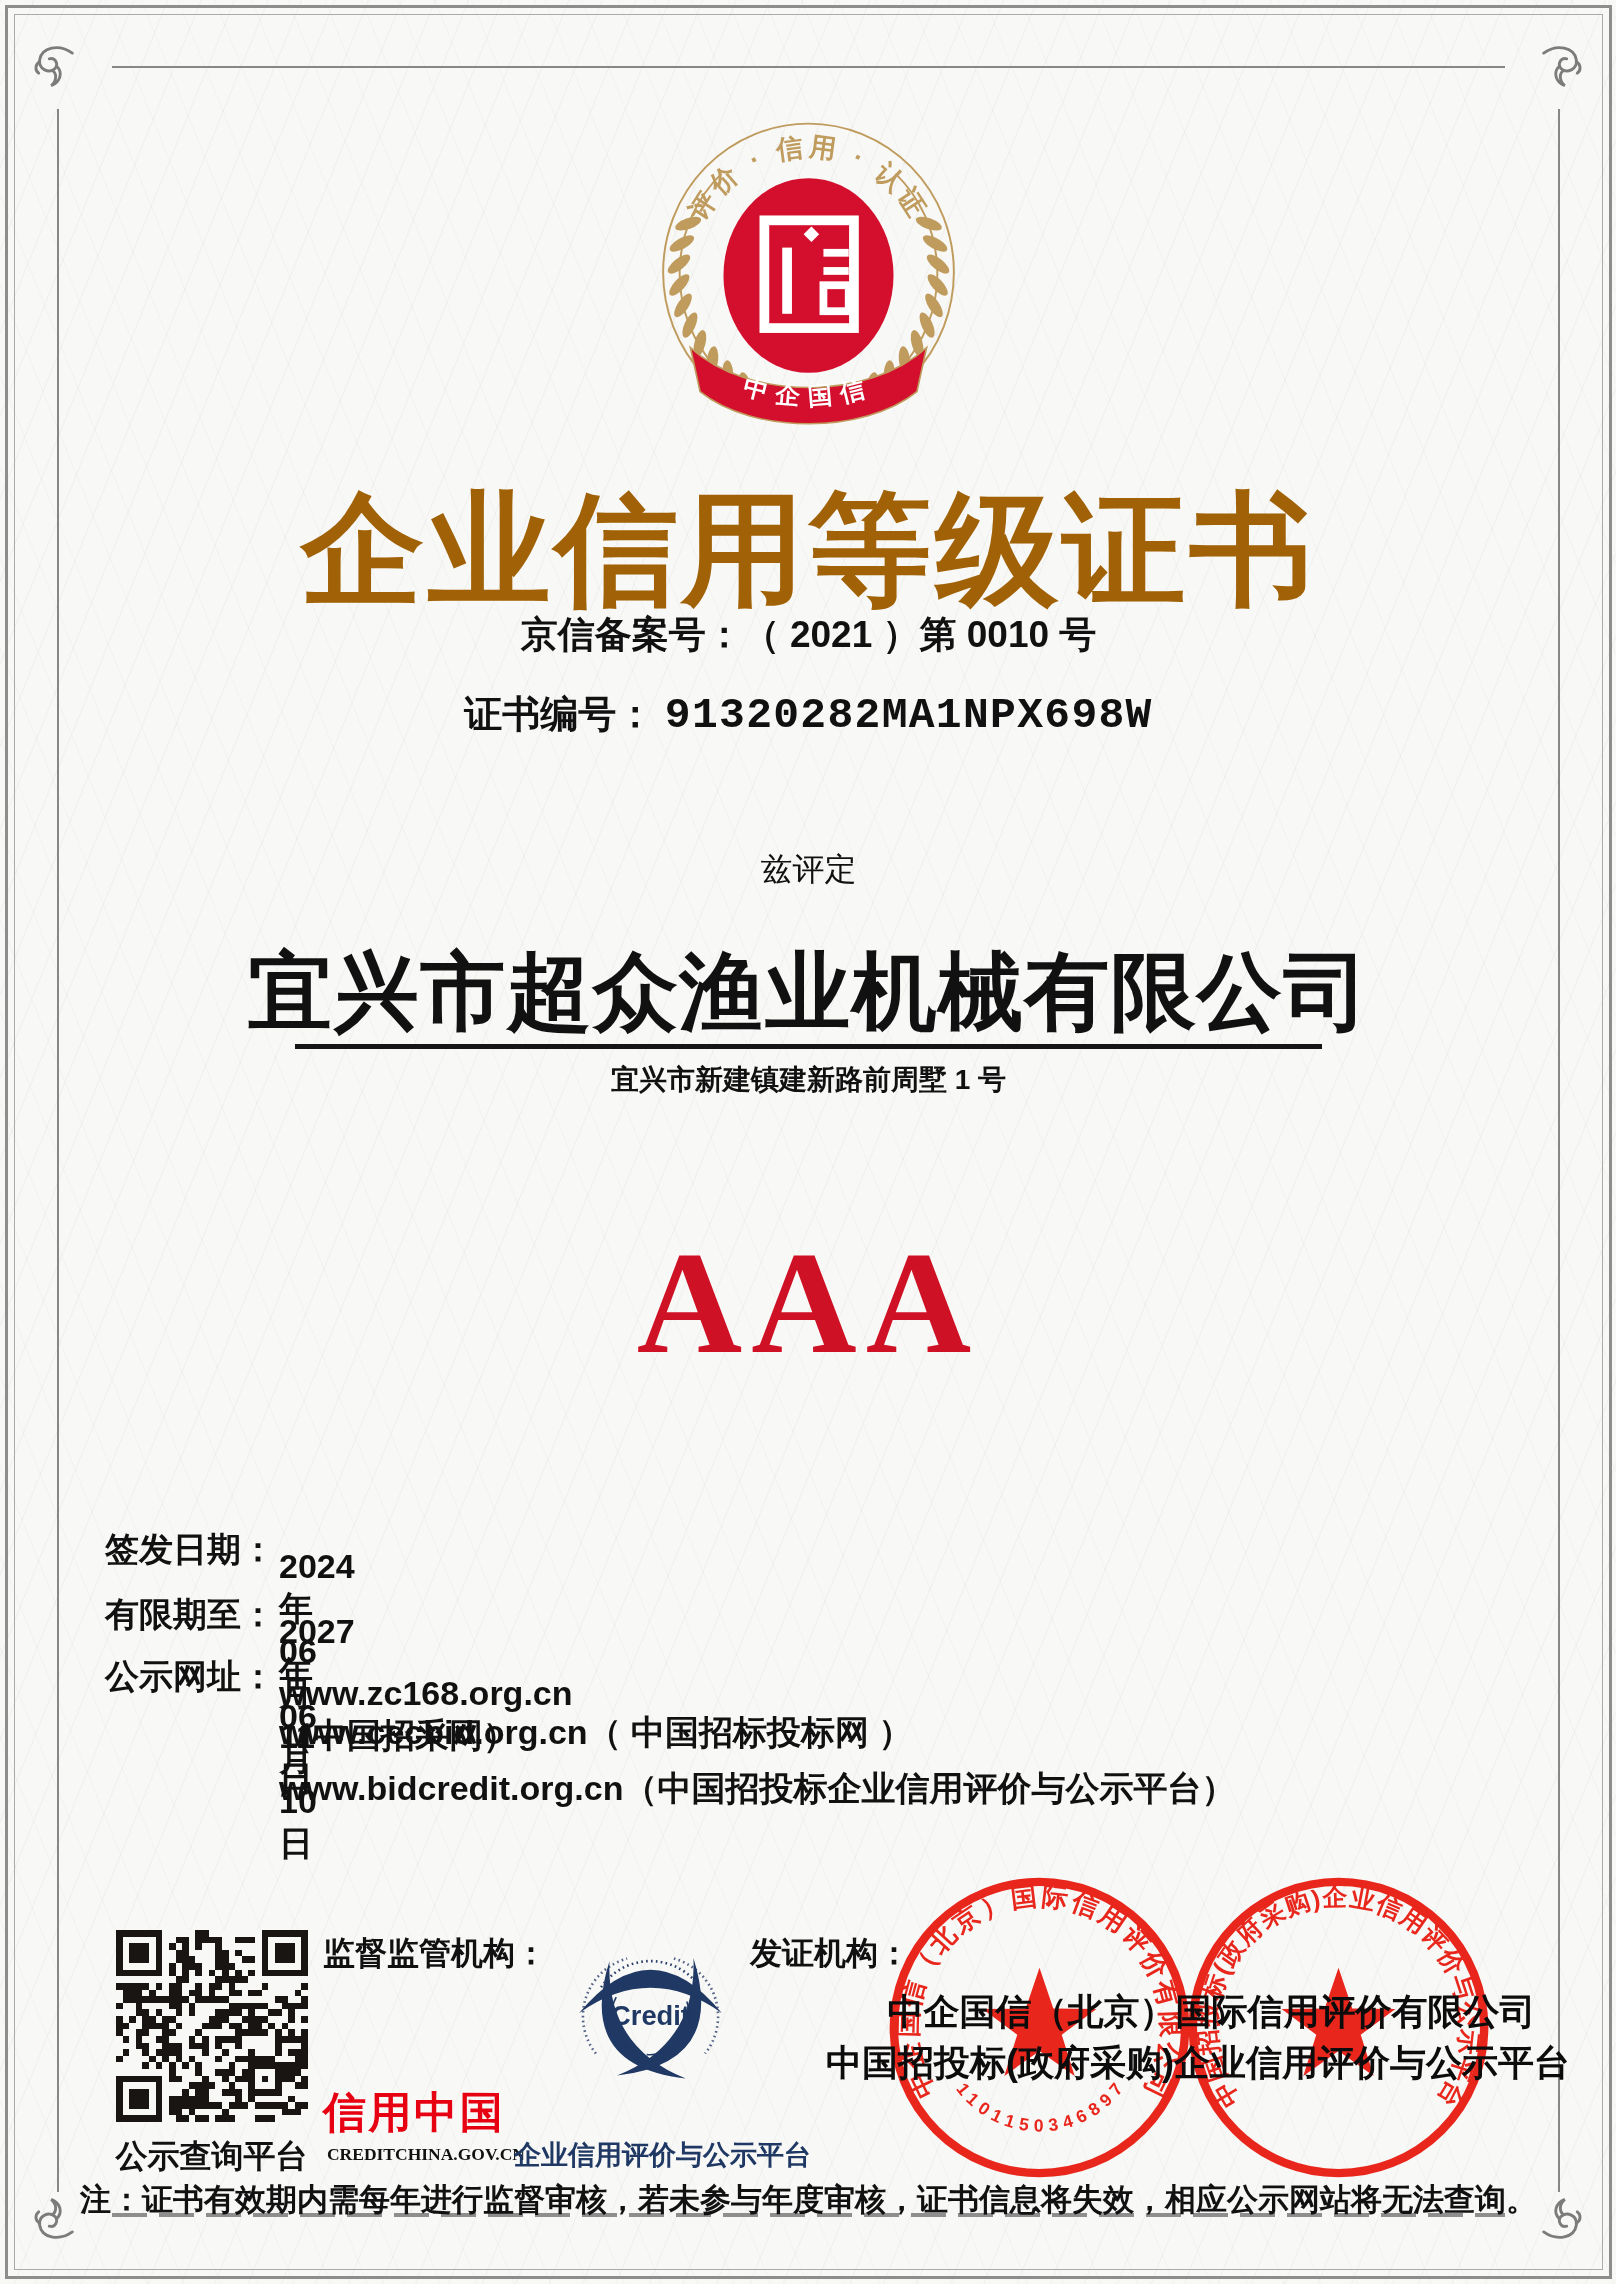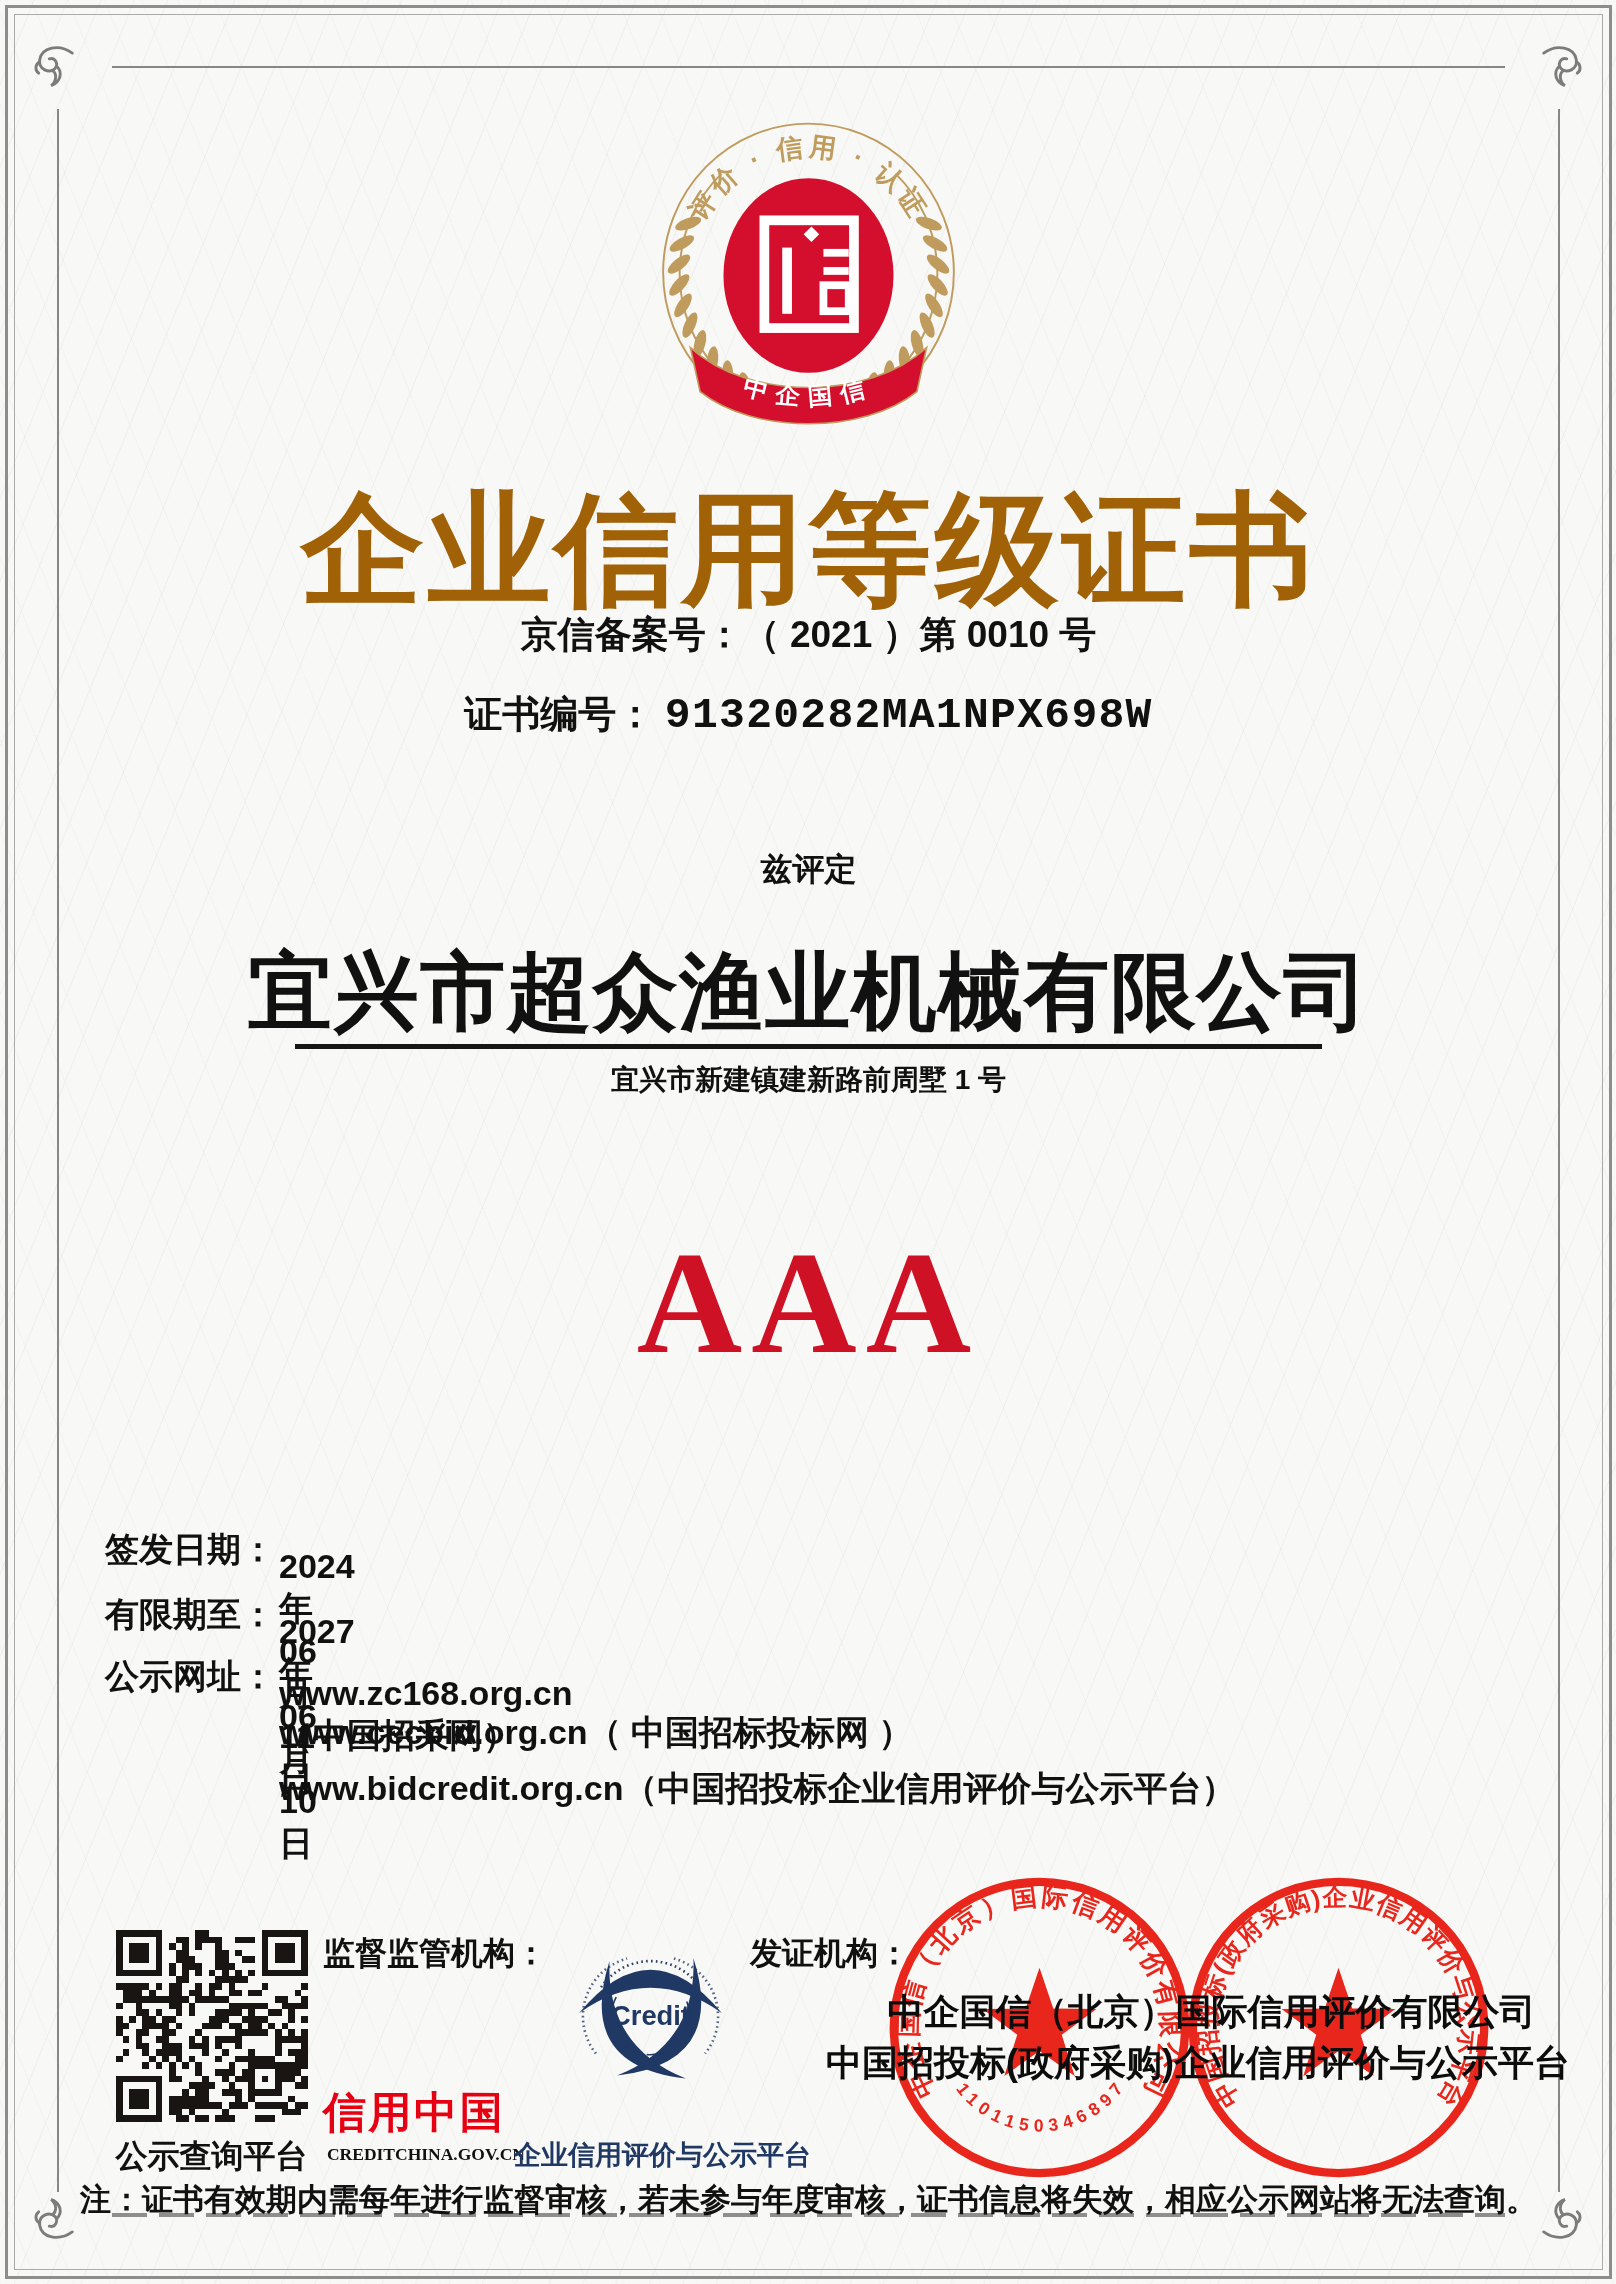--- a/index.html
+++ b/index.html
@@ -19,21 +19,21 @@
   .dashline{position:absolute;top:2213px;left:112px;width:1393px;height:3.9px;
     background:repeating-linear-gradient(90deg,#8e8e8e 0 35px,transparent 35px 47px);}
   .ornament{position:absolute;width:48px;height:55px;}
   .ornament svg{width:100%;height:100%;}
   .txt{position:absolute;white-space:nowrap;}
   .center{left:0;width:100%;text-align:center;}
   .title{top:469px;font-size:123px;font-weight:bold;color:#a16207;letter-spacing:3.9px;}
   .filing{top:610px;font-size:37px;font-weight:bold;}
   .certno{top:689px;font-size:38px;font-weight:bold;}
   .certno .serif{font-family:Liberation Mono, monospace;font-size:43px;letter-spacing:1.3px;text-align:right;}
-  .hereby{top:848px;font-size:32px;font-weight:bold;}
+  .hereby{top:848px;font-size:32px;font-weight:normal;}
   .company{top:935px;font-size:85px;font-weight:bold;letter-spacing:1.3px;}
   .company-underline{position:absolute;top:1044px;left:295px;width:1027px;height:5.2px;background:#161616;}
   .address{top:1061px;font-size:28px;font-weight:bold;}
   .rating{top:1219px;font-size:146px;font-weight:bold;color:#cf1126;
     font-family:"Liberation Serif",serif;letter-spacing:9px;}
   .inforow{position:absolute;left:105px;font-size:34px;font-weight:bold;}
   .inforow .val{position:absolute;left:174px;top:0;margin-top:20px;}
   .urlrow{position:absolute;left:279px;font-size:34px;font-weight:bold;}
   .qr-caption{top:2135px;left:97px;width:229px;text-align:center;font-size:32px;font-weight:bold;position:absolute;}
   .sup-label{left:323px;top:1932px;font-size:32px;font-weight:bold;}

